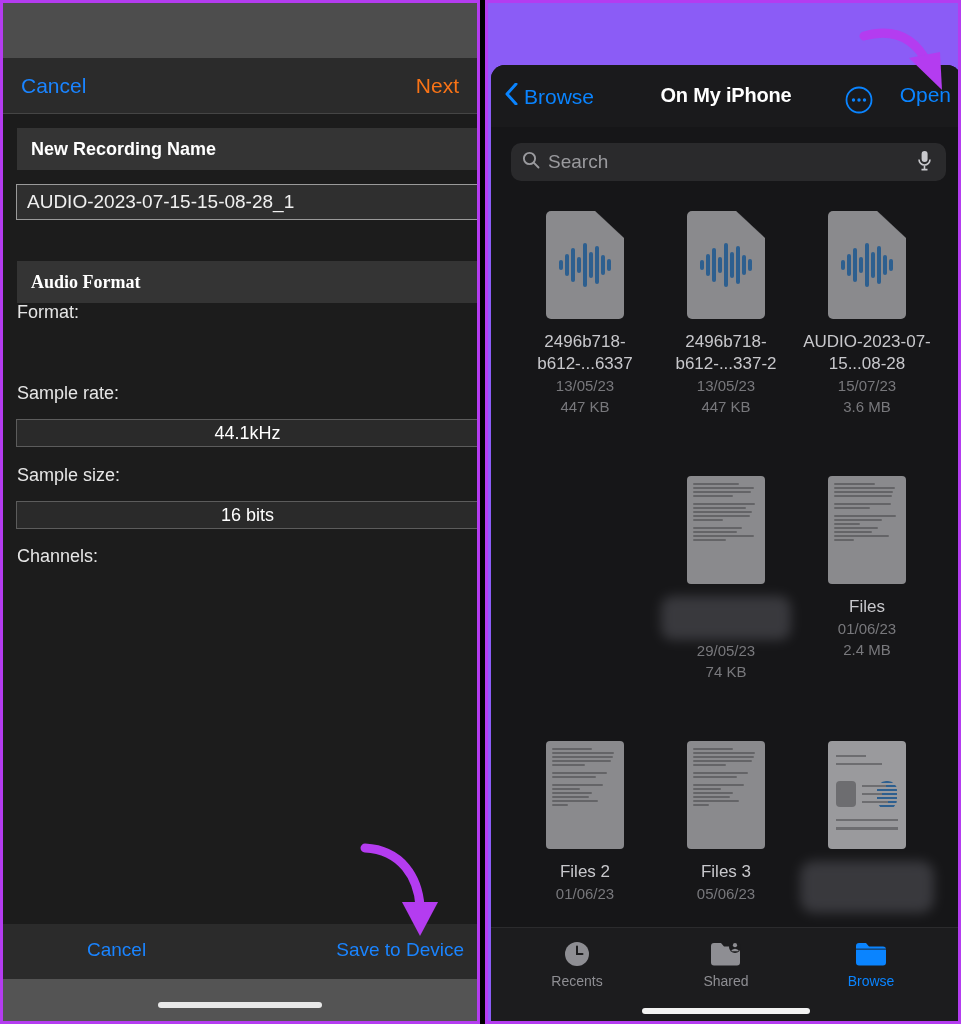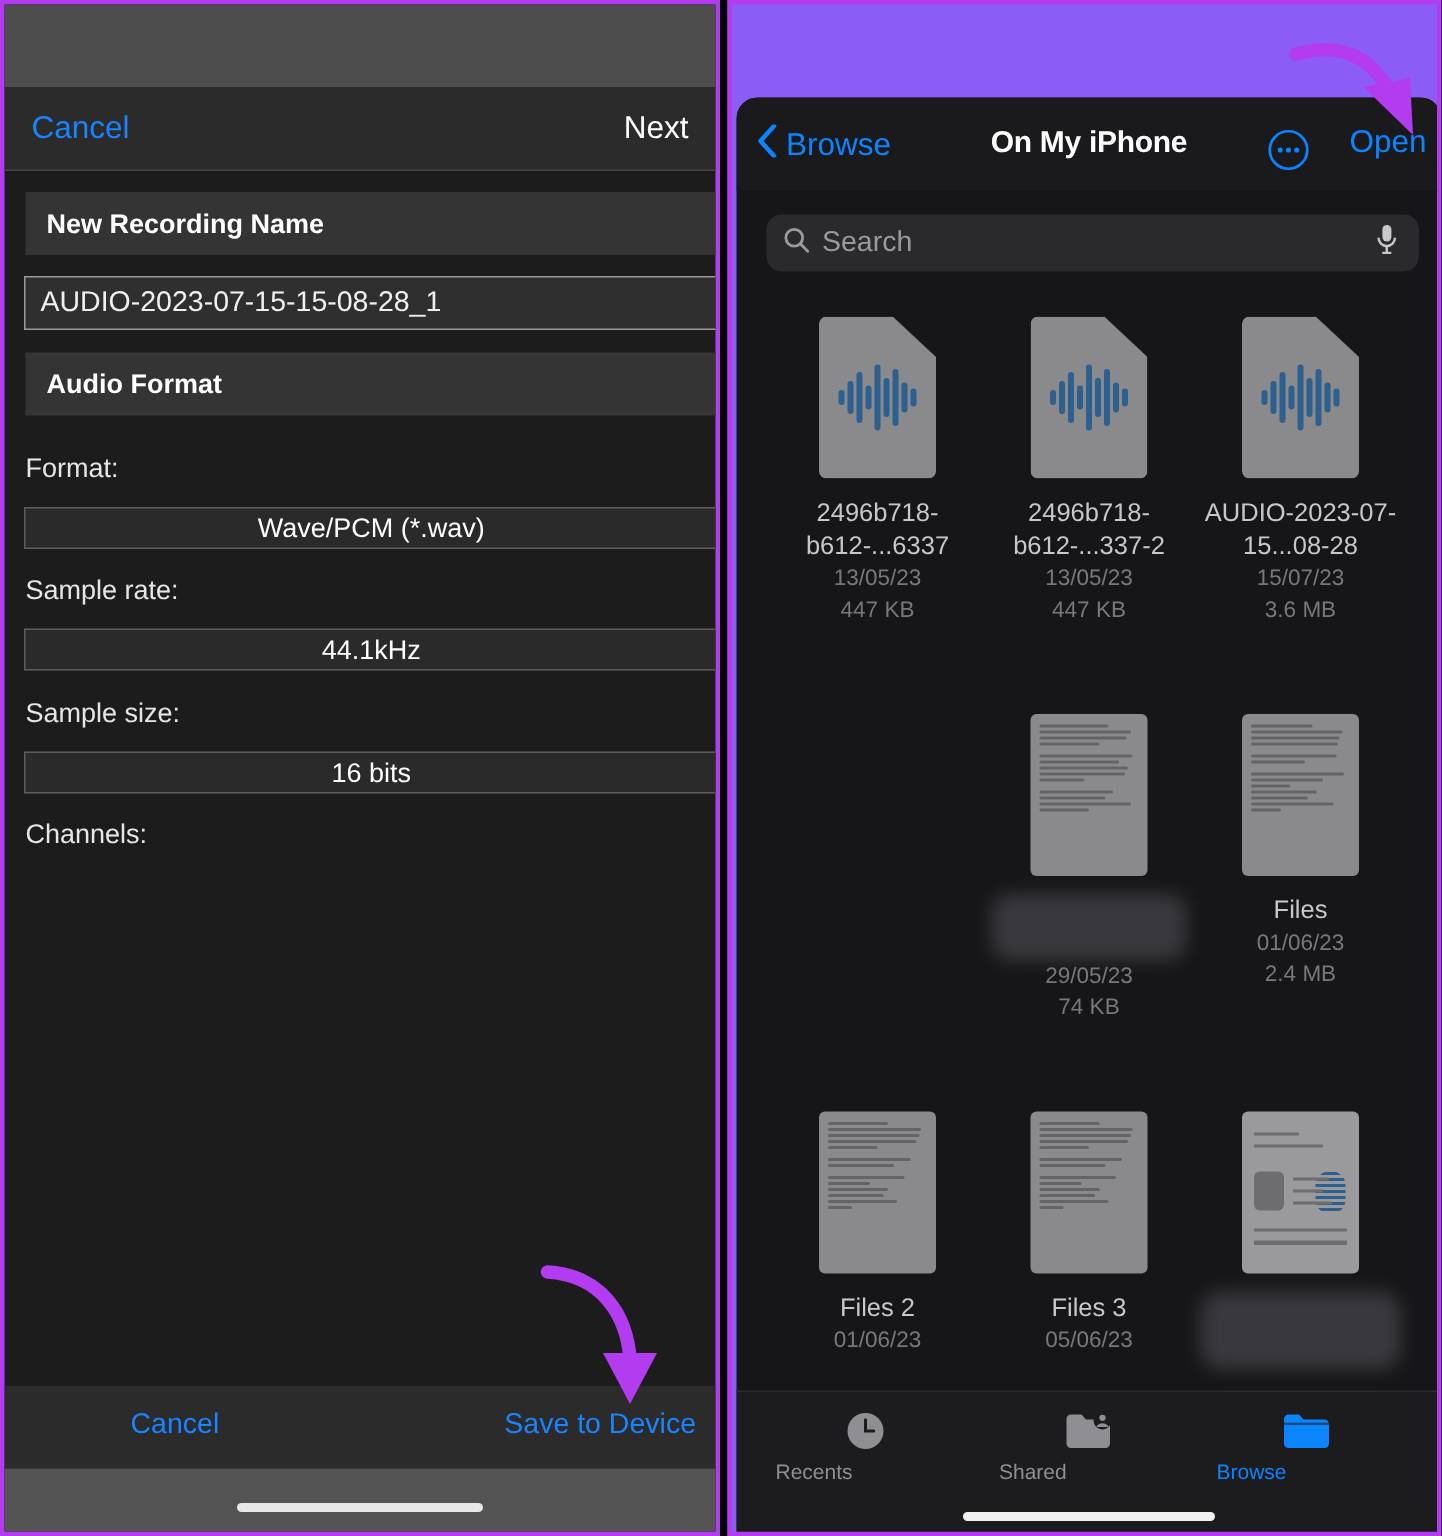--- a/index.html
+++ b/index.html
@@ -36,32 +36,32 @@
     display: flex; align-items: center;
   }
   .l-header .h-cancel {
     position: absolute; left: 18px; color: #1a84ff; font-size: 21px;
   }
   .l-header .h-title {
     width: 100%; text-align: center; color: #ffffff;
     font-size: 21px; font-weight: bold; letter-spacing: -0.2px;
   }
   .l-header .h-next {
-    position: absolute; right: 18px; color: #ffffff; font-size: 21px;
+    position: absolute; right: 18px; color: #f97316; font-size: 21px;
   }
 
   .sec-head {
     position: absolute; left: 14px; width: 460px; height: 42px;
     background: #343434;
     display: flex; align-items: center;
     color: #fff; font-size: 18px; font-weight: bold;
     padding-left: 14px; box-sizing: border-box;
   }
   #sec-recname { top: 125px; }
-  #sec-audiofmt { top: 232px; }
+  #sec-audiofmt { top: 258px; font-family: Liberation Serif, serif; }
 
   .name-input {
     position: absolute; left: 13px; top: 181px; width: 463px; height: 36px;
     background: #2f2f2f;
     border: 1px solid #9a9a9a;
     box-sizing: border-box;
     color: #f0f0f0; font-size: 19px;
     display: flex; align-items: center; padding-left: 10px;
   }
 
@@ -179,21 +179,21 @@
 
   .fname { color: #c8c8cc; font-size: 17px; line-height: 22px; text-align:center;
            margin-top: 6px; max-width: 150px; }
   .fmeta { color: #78787c; font-size: 15px; line-height: 21px; text-align:center; }
   .blurred-wrap { filter: blur(6px); opacity: .42; }
 
   .r-tabbar {
     position: absolute; left: 0; bottom: 0; width: 470px; height: 96px;
     background: #1c1c1e; border-top: 1px solid #2b2b2d;
   }
-  .tab { position: absolute; top: 11px; width: 120px; }
+  .tab { position: absolute; top: 11px; width: 120px; text-align: center; }
   .tab .ti { height: 30px; display:flex; align-items:center; justify-content:center; }
   .tab .tl { font-size: 14px; margin-top: 4px; }
   #tab-recents { left: 26px; }
   #tab-shared  { left: 175px; }
   #tab-browse  { left: 320px; }
   .tab .tl.inactive { color: #8e8e93; }
   .tab .tl.active   { color: #0a84ff; }
   .r-homeind {
     position: absolute; left: 50%; transform: translateX(-50%);
     bottom: 10px; width: 168px; height: 6px;
@@ -219,21 +219,20 @@
       <div class="h-next">Next</div>
     </div>
 
     <div class="sec-head" id="sec-recname">New Recording Name</div>
 
     <div class="name-input">AUDIO-2023-07-15-15-08-28_1</div>
 
     <div class="sec-head" id="sec-audiofmt">Audio Format</div>
 
     <div class="fld-label" style="top:299px">Format:</div>
-    <div class="fld-box" style="top:335px">Wave/PCM (*.wav)</div>
 
     <div class="fld-label" style="top:380px">Sample rate:</div>
     <div class="fld-box" style="top:416px">44.1kHz</div>
 
     <div class="fld-label" style="top:462px">Sample size:</div>
     <div class="fld-box" style="top:498px">16 bits</div>
 
     <div class="fld-label" style="top:543px">Channels:</div>
 
     <div class="l-bottombar">

